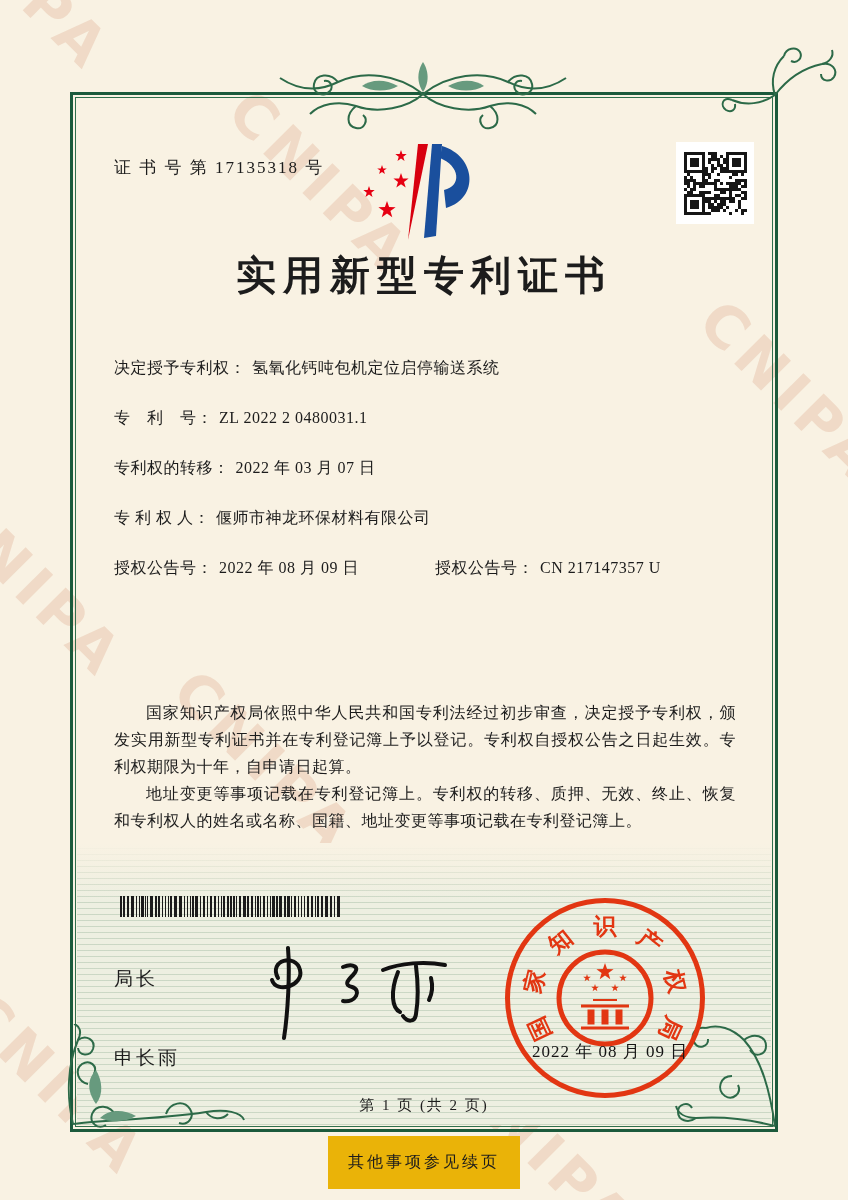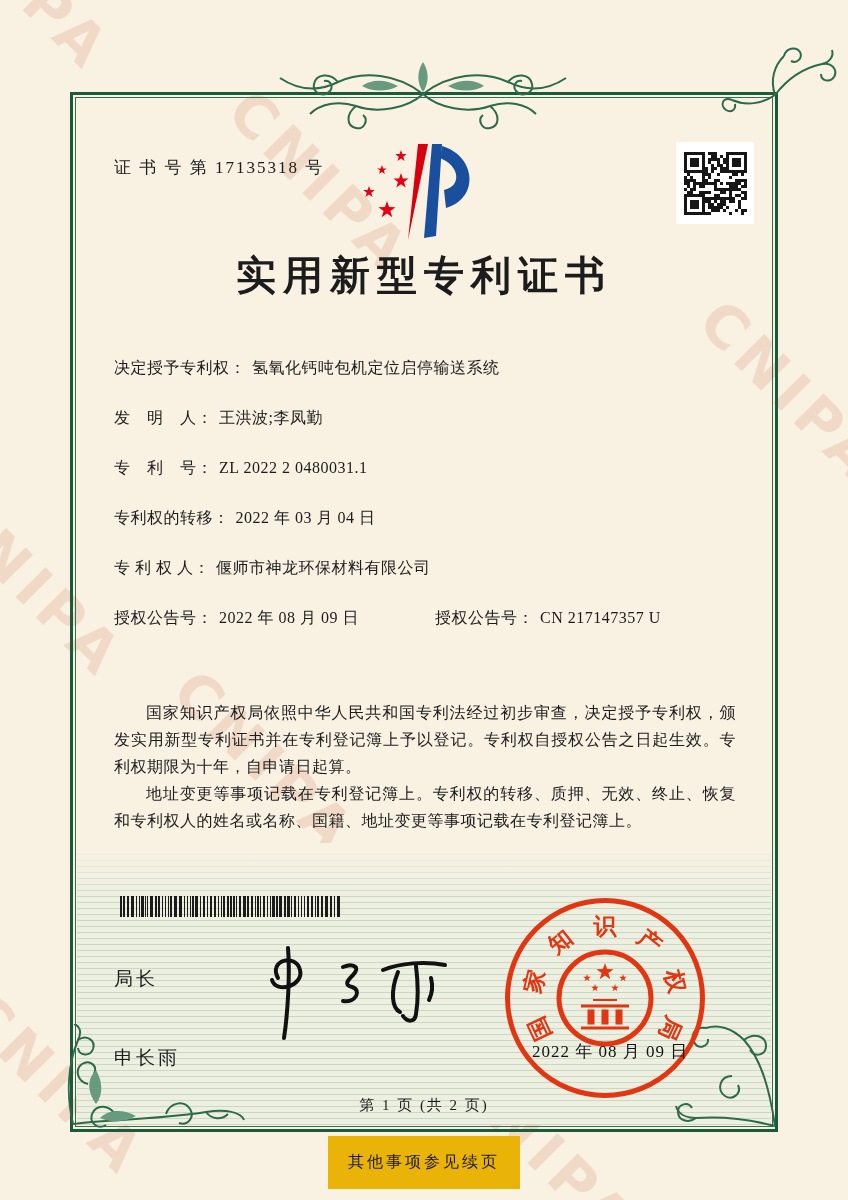--- a/index.html
+++ b/index.html
@@ -589,27 +589,24 @@
     <polygon fill="#e60012" points="35.0,61.0 37.1,67.1 43.6,67.2 38.4,71.1 40.3,77.3 35.0,73.6 29.7,77.3 31.6,71.1 26.4,67.2 32.9,67.1"></polygon>
   </svg>
 
   <h1 class="title">实用新型专利证书</h1>
 
   <div class="fields">
     <div class="row">
       <span class="lbl">决定授予专利权：</span><span class="val">氢氧化钙吨包机定位启停输送系统</span>
     </div>
     <div class="row">
-      <span class="lbl">发　明　人：</span><span class="val">王洪波;李凤勤</span>
-    </div>
-    <div class="row">
       <span class="lbl">专　利　号：</span><span class="val">ZL 2022 2 0480031.1</span>
     </div>
     <div class="row">
-      <span class="lbl">专利权的转移：</span><span class="val">2022 年 03 月 04 日</span>
+      <span class="lbl">专利权的转移：</span><span class="val">2022 年 03 月 07 日</span>
     </div>
     <div class="row">
       <span class="lbl">专 利 权 人：</span><span class="val">偃师市神龙环保材料有限公司</span>
     </div>
     <div class="row">
       <span class="lbl">授权公告号：</span><span class="val">2022 年 08 月 09 日</span><span class="lbl lbl2">授权公告号：</span><span class="val">CN 217147357 U</span>
     </div>
   </div>
 
   <div class="paras">

